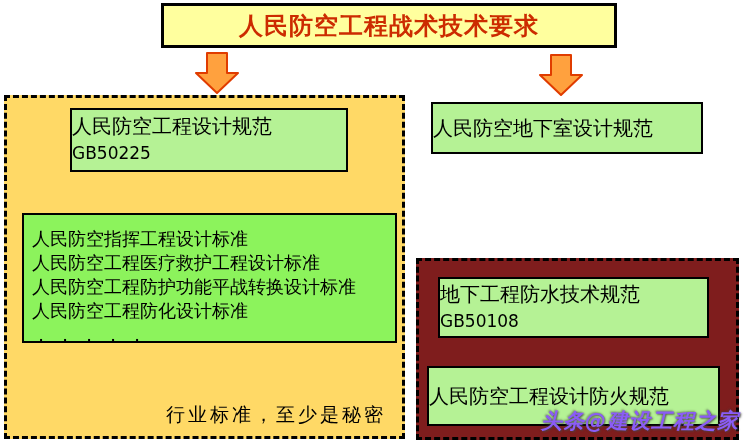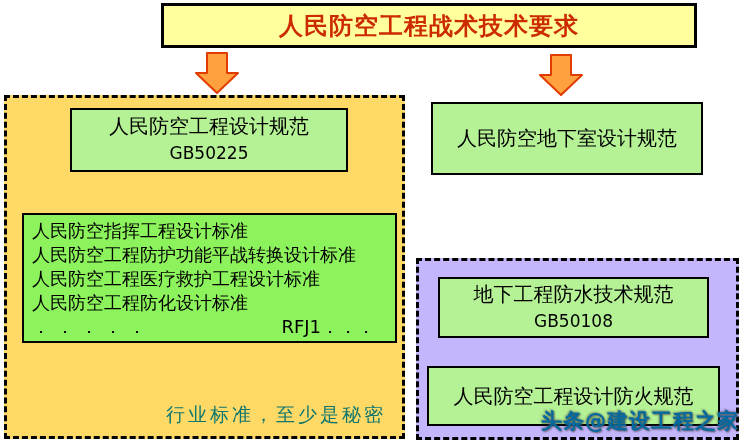--- a/index.html
+++ b/index.html
@@ -13,21 +13,21 @@
     width: 744px;
     height: 444px;
     background: #ffffff;
     overflow: hidden;
   }
 
   
   .title-box {
     position: absolute;
     left: 161px; top: 3px;
-    width: 536px; height: 45px;
+    width: 456px; height: 45px;
     box-sizing: border-box;
     background: #FFFF9E;
     border: 3px solid #000;
     display: flex;
     align-items: center;
     justify-content: center;
     font-size: 24px;
     font-weight: bold;
     color: #CC2B00;
     letter-spacing: 1px;
@@ -52,39 +52,39 @@
   }
 
   
   .code-box {
     position: absolute;
     box-sizing: border-box;
     background: #B5F295;
     border: 2px solid #000;
     display: flex;
     flex-direction: column;
-    align-items: center;
+    align-items: flex-start;
     justify-content: center;
     color: #000;
     text-align: center;
   }
   .code-box .box-name { font-size: 20px; line-height: 27px; }
   .code-box .box-code { font-size: 17px; line-height: 27px; }
 
   .box-gb50225 { left: 63px; top: 10px; width: 278px; height: 64px; }
 
   
   .standards-box {
     position: absolute;
     left: 15px; top: 115px;
     width: 375px; height: 130px;
     box-sizing: border-box;
     background: #8CF35C;
     border: 2px solid #000;
-    padding: 4px 8px;
+    padding: 12px 8px;
     color: #000;
   }
   .standards-box .std-line {
     font-size: 18px;
     line-height: 24px;
     white-space: nowrap;
   }
   .standards-box .std-last-line {
     display: flex;
     justify-content: space-between;
@@ -94,48 +94,49 @@
     line-height: 24px;
   }
   .standards-box .dots { letter-spacing: 6px; }
 
   .footnote {
     position: absolute;
     right: 16px; bottom: 8px;
     font-family: "DejaVu Serif", "Liberation Serif", serif;
     font-size: 19px;
     letter-spacing: 3px;
-    color: #0f766e;
+    color: #000000;
     white-space: nowrap;
   }
 
   
-  .box-gb50038 { left: 431px; top: 102px; width: 272px; height: 73px; }
+  .box-gb50038 { left: 431px; top: 102px; width: 272px; height: 52px; }
 
   .blue-panel {
     position: absolute;
     left: 416px; top: 258px;
     width: 323px; height: 182px;
     box-sizing: border-box;
-    background: #c4b5fd;
+    background: #7f1d1d;
     border: 3px dashed #000;
   }
   .box-gb50108 { left: 19px; top: 16px; width: 271px; height: 61px; }
   .box-gb50098 { left: 8px;  top: 94px; width: 293px; height: 60px; margin-top: 11px; }
 
   
   .watermark {
     position: absolute;
     left: 541px; top: 407px;
     font-size: 21px;
     font-weight: bold;
-    color: #0369a1;
+    color: #8b5cf6;
     white-space: nowrap;
     text-shadow: 1px 1px 2px rgba(70,70,70,0.85), -1px -1px 2px rgba(70,70,70,0.5);
     letter-spacing: 1px;
+    font-style: italic;
   }
 </style>
 </head>
 <body>
 
 <div id="stage">
 
   <div class="title-box">
     <span>人民防空工程战术技术要求</span>
   </div>
@@ -149,26 +150,25 @@
 
   <div class="left-panel">
 
     <div class="code-box box-gb50225">
       <span class="box-name">人民防空工程设计规范</span>
       <span class="box-code">GB50225</span>
     </div>
 
     <div class="standards-box">
       <div class="std-line">人民防空指挥工程设计标准</div>
+      <div class="std-line">人民防空工程医疗救护工程设计标准</div>
       <div class="std-line">人民防空工程防护功能平战转换设计标准</div>
-      <div class="std-line">人民防空工程医疗救护工程设计标准</div>
       <div class="std-line">人民防空工程防化设计标准</div>
       <div class="std-last-line">
         <span class="dots">．．．．．</span>
-        <span>RFJ1．．．</span>
       </div>
     </div>
 
     <div class="footnote">行业标准，至少是秘密</div>
   </div>
 
   <div class="code-box box-gb50038">
     <span class="box-name">人民防空地下室设计规范</span>
   </div>
 

